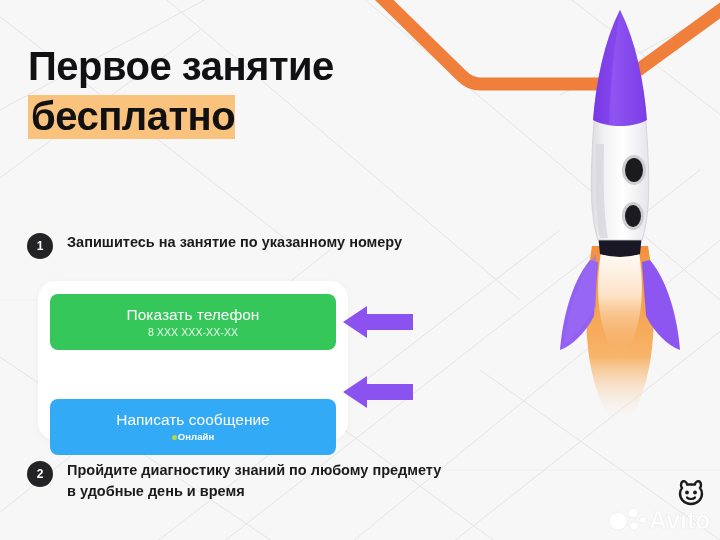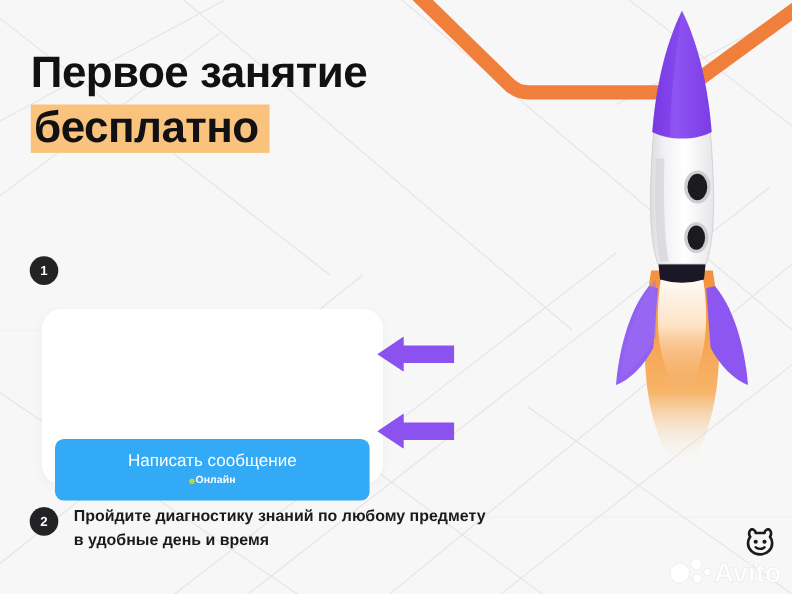--- a/index.html
+++ b/index.html
@@ -60,21 +60,21 @@
     font-weight: 700;
     color: #111113;
     letter-spacing: -0.5px;
     white-space: nowrap;
   }
   .headline .line.hl {
     margin-top: 2px;
   }
   .headline .hl-mark {
     background: #fac37d;
-    padding: 1px 10px 3px 3px;
+    padding: 1px 0 3px 3px;
     display: inline-block;
     line-height: 40px;
   }
 
   
   .step {
     position: absolute;
     z-index: 5;
     display: flex;
     align-items: flex-start;
@@ -285,23 +285,28 @@
     <ellipse cx="103" cy="222" rx="8" ry="11" fill="#1b1b1d"></ellipse>
   </svg>
 
   <div class="headline">
     <span class="line">Первое занятие</span>
     <span class="line hl"><span class="hl-mark">бесплатно</span></span>
   </div>
 
   <div class="step" id="step-1">
     <div class="step-badge">1</div>
+    <div class="step-text">Запишитесь на занятие по указанному номеру</div>
   </div>
 
   <div id="contact-card">
+    <div class="contact-btn" id="btn-phone">
+      <span class="btn-title">Показать телефон</span>
+      <span class="btn-sub">8 XXX XXX-XX-XX</span>
+    </div>
     <div class="contact-btn" id="btn-message">
       <span class="btn-title">Написать сообщение</span>
       <span class="btn-sub">
         <i class="online-dot"></i>
         <span>Онлайн</span>
       </span>
     </div>
   </div>
 
   <svg class="arrow" id="arrow-phone" viewBox="0 0 72 32">

